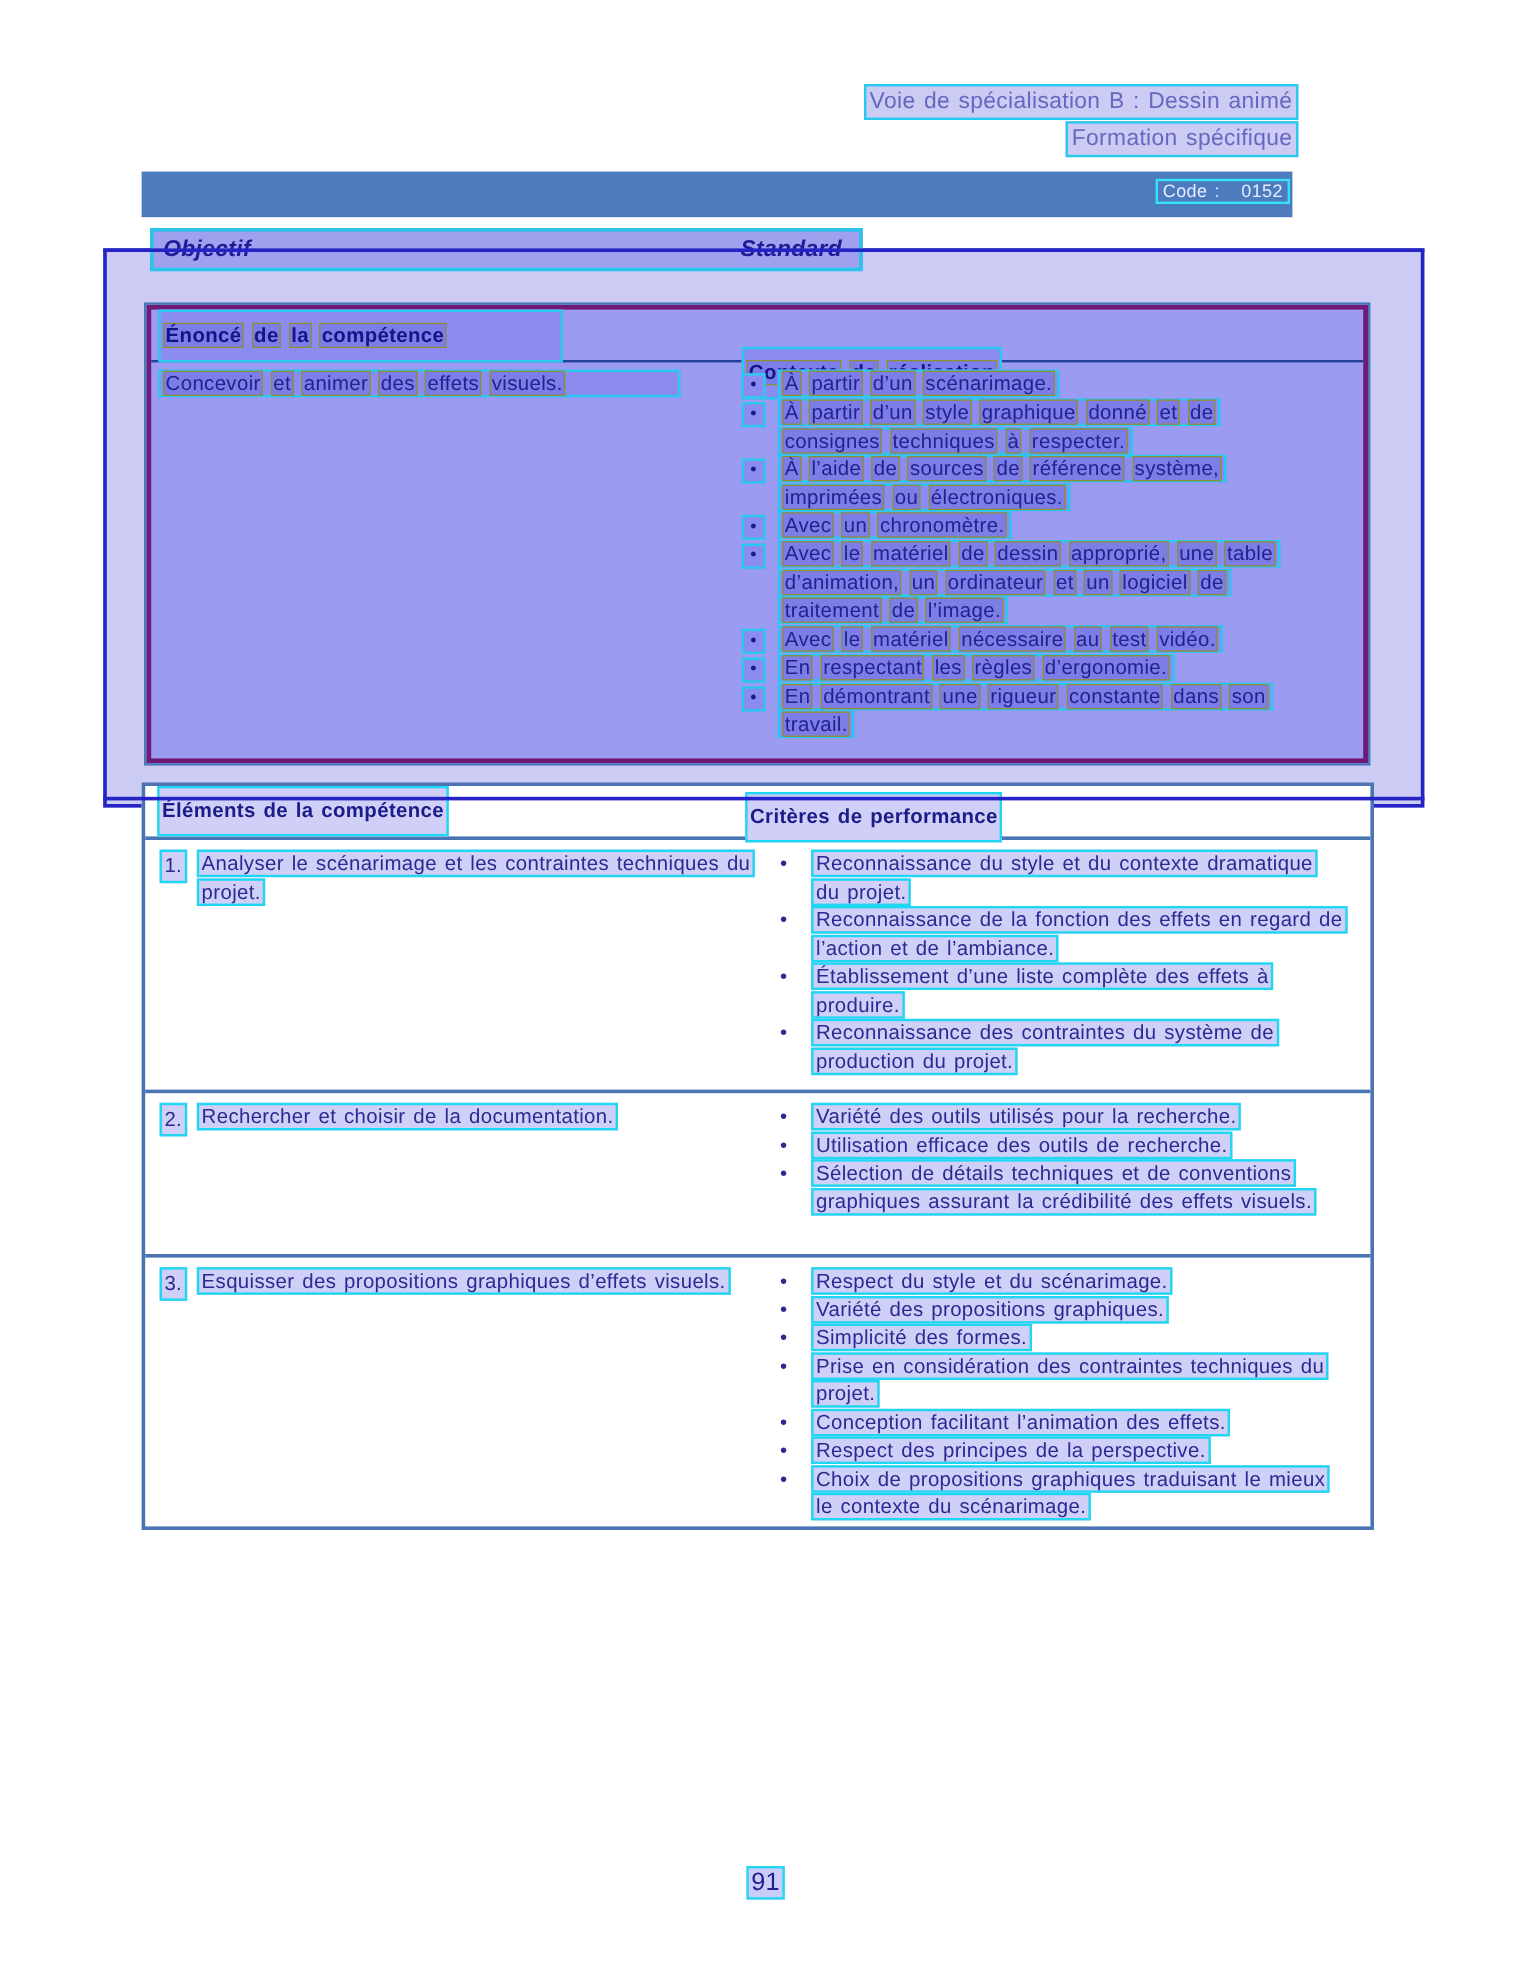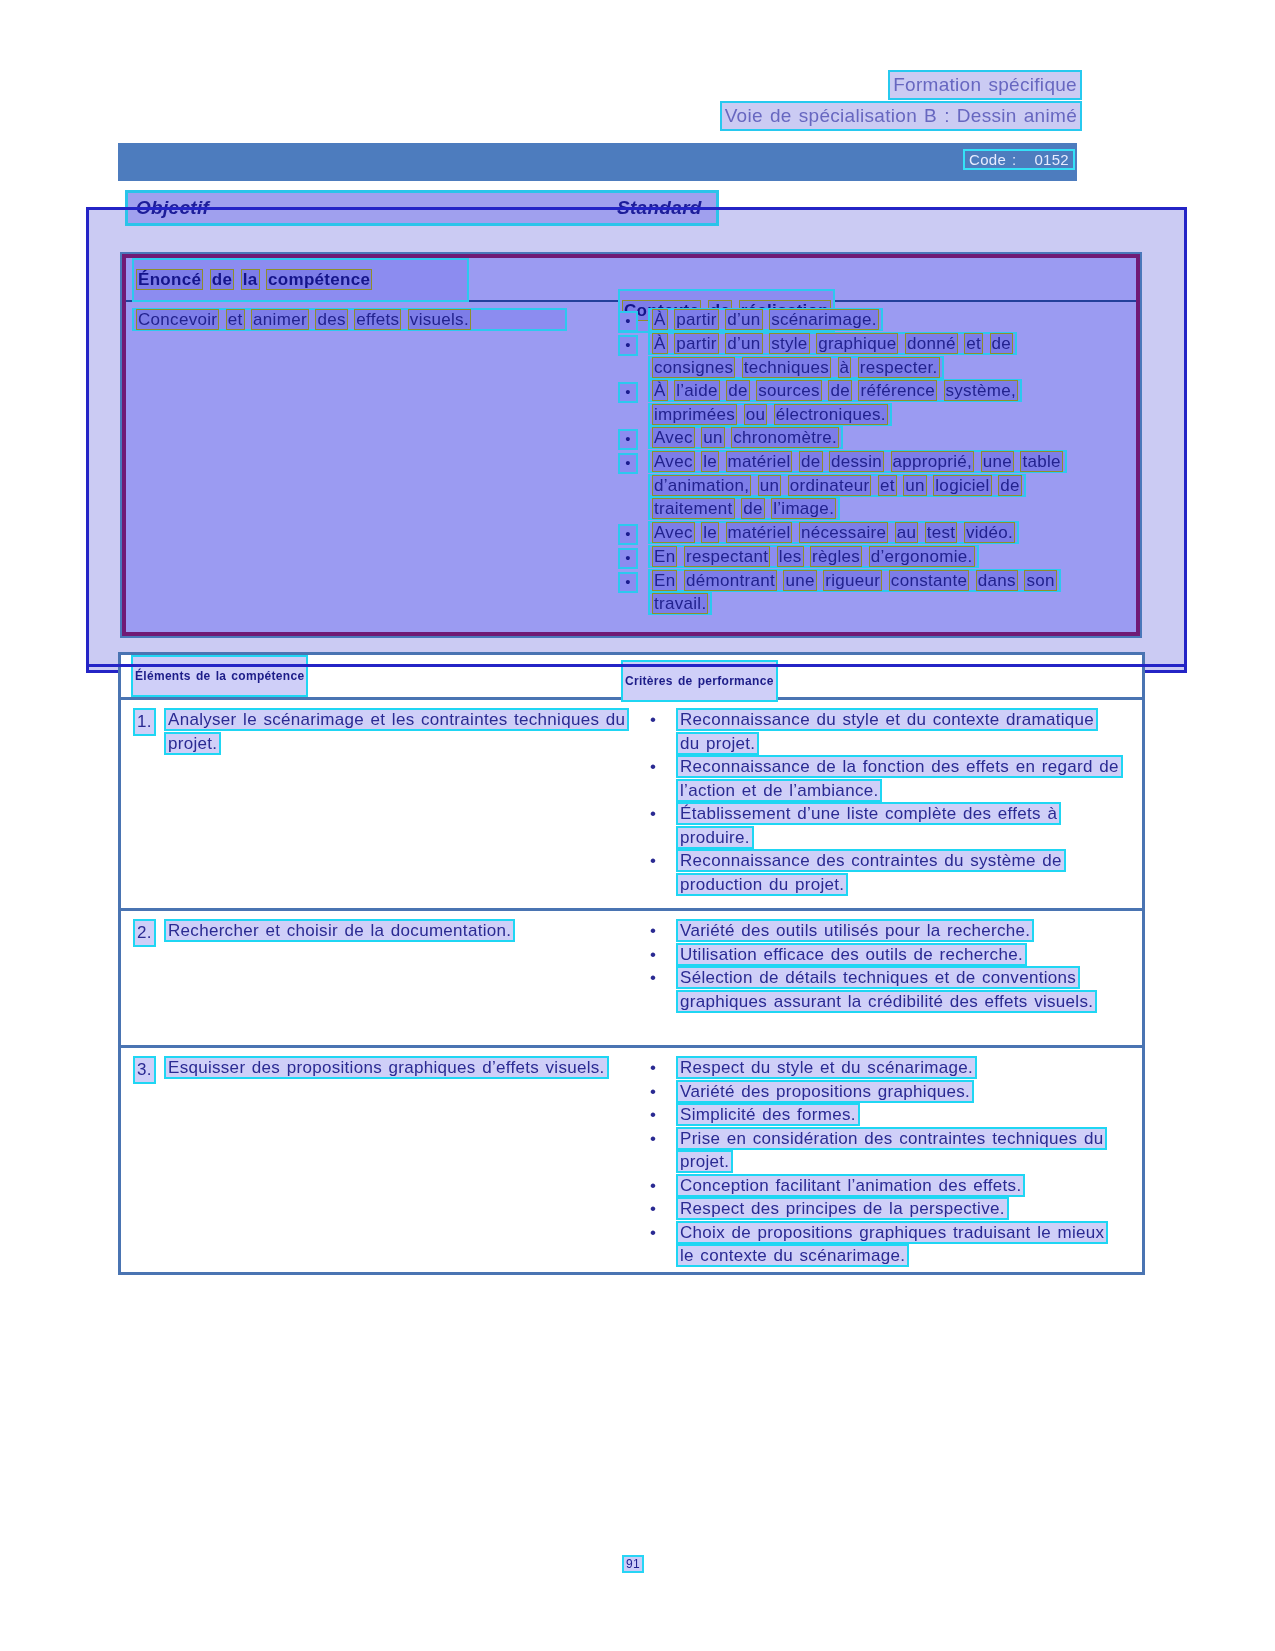--- a/index.html
+++ b/index.html
@@ -48,42 +48,42 @@
   
   .brow{display:flex;align-items:flex-start;}
   .bdot1{flex:none;width:16px;height:17px;margin:3px 10px 0 0;border:2px solid #2cc9ef;
     background:#8c8cf0;color:#1b1b8e;font-size:15px;line-height:15px;text-align:center;}
   .bdot2{flex:none;width:14px;margin-right:12px;color:#2a2a92;font-size:17px;}
   .btext{flex:1;}
   
   .tbl2{position:absolute;left:118px;top:652px;width:1021px;background:#ffffff;
     border:3px solid #4a74b2;font-size:17px;line-height:23.5px;color:#2a2a92;}
   .t2hdr{height:42px;border-bottom:3px solid #4a74b2;position:relative;
-    font-weight:bold;font-size:12px;color:#1c1c88;line-height:38px;}
+    font-weight:bold;font-size:17px;color:#1c1c88;line-height:38px;}
   .t2hdr .c1{margin-left:10px;display:inline-block;}
   .t2hdr .c2{position:absolute;left:500px;top:5px;}
   .t2row{display:flex;position:relative;padding-top:8px;}
   .t2row + .t2row{border-top:3px solid #4a74b2;}
   .t2left{width:486px;padding-left:43px;position:relative;}
   .t2num{position:absolute;left:12px;top:0;}
   .t2right{width:470px;}
   .minr1{min-height:200px;} .minr2{min-height:126px;} .minr3{min-height:216px;}
   
   .lb2{border:2px solid #1fd6f3;background:#cfcff8;padding:0 2px;
     -webkit-box-decoration-break:clone;box-decoration-break:clone;}
   
   .pageno{position:absolute;left:622px;top:1555px;border:2px solid #27d5f5;
-    background:#ccccf8;color:#202090;font-size:12px;padding:0 2px;}
+    background:#ccccf8;color:#202090;font-size:21px;padding:0 2px;}
 </style>
 </head>
 <body>
 
 <div class="tophdr">
+  <div><span class="hline">Voie de spécialisation B : Dessin animé</span></div>
   <div><span class="hline">Formation spécifique</span></div>
-  <div><span class="hline">Voie de spécialisation B : Dessin animé</span></div>
 </div>
 
 <div class="band">
   <span class="codebox">Code :   0152</span>
 </div>
 
 <div class="obox">
   <div class="objhdr">
     <span class="c1">Objectif</span>
     <span class="c2">Standard</span>

